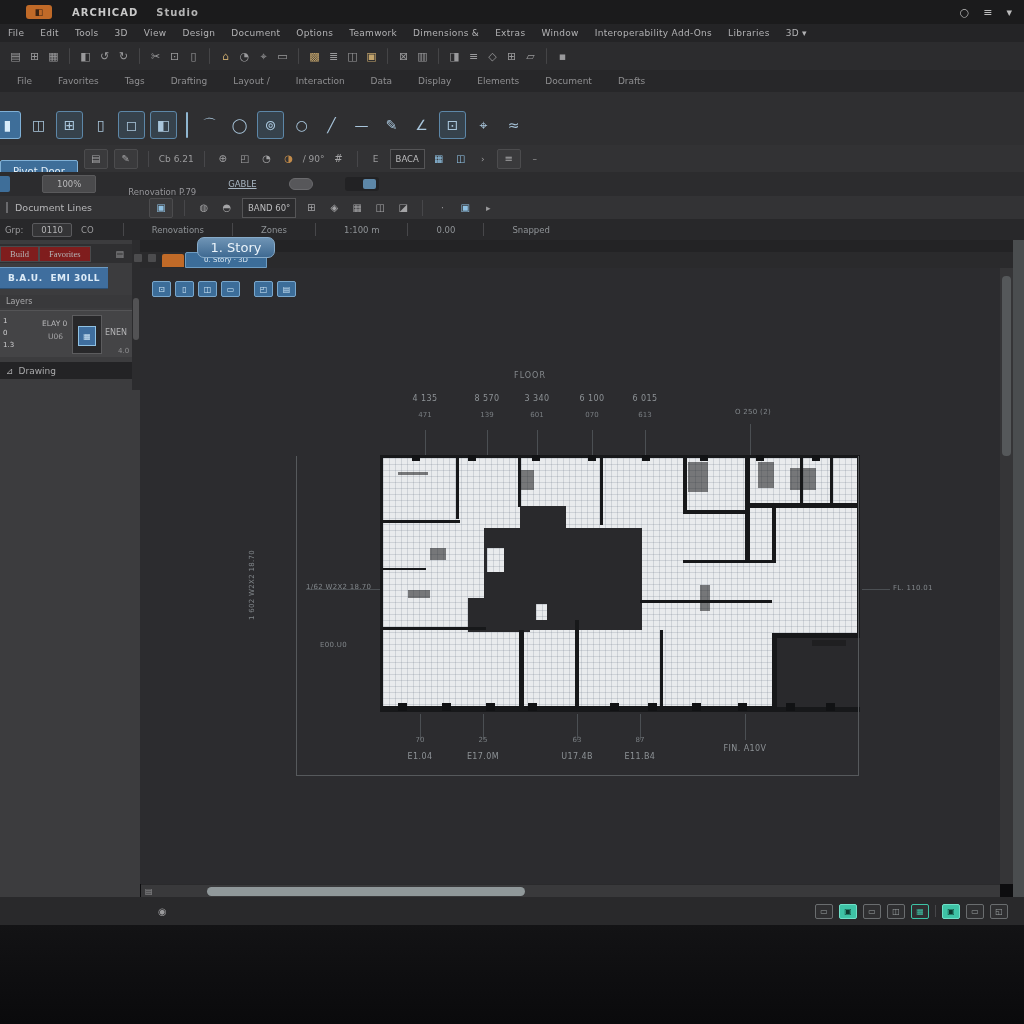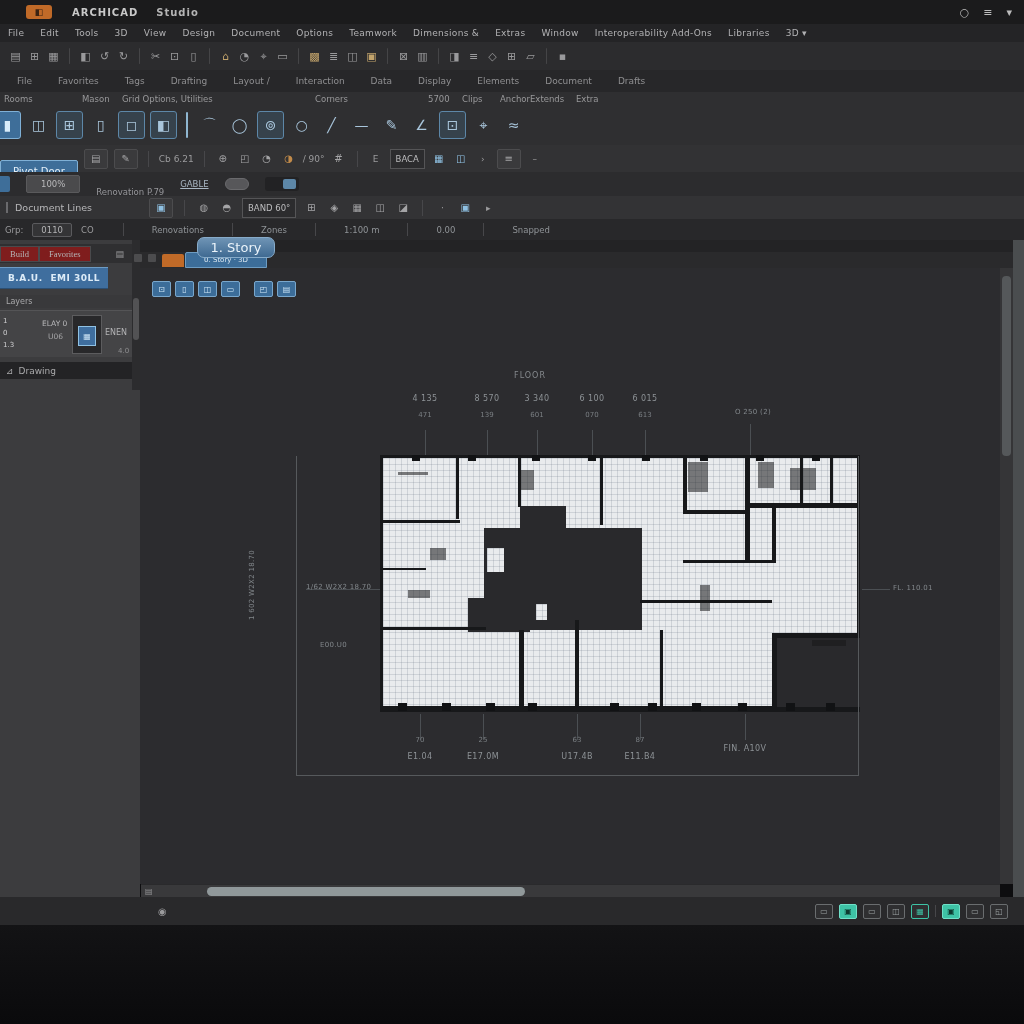--- a/index.html
+++ b/index.html
@@ -41,21 +41,21 @@
   #info-left-btn{height:21px;margin-left:0;padding:0 12px;background:#3e6e99;border:1px solid #7fb0d6;
     border-radius:2px;color:#e4f0f9;font-size:10px;display:flex;align-items:center;margin-top:25px;}
   .tok{color:#a4a4a6;font-size:10px;display:flex;align-items:center;justify-content:center;min-width:16px;height:18px;}
   .tok.btn{border:1px solid #4c4c4e;background:#3a3a3c;border-radius:2px;padding:0 3px;}
   .tok.box{border:1px solid #55555ا7;border:1px solid #555557;background:#2c2c2e;padding:0 5px;font-size:8.5px;color:#bdbdbf;}
   .tok.blue{color:#8fc1e3;}
   .tok.orange{color:#c28b4a;}
   .tok.sep{width:1px;height:16px;background:#47474a;min-width:1px;margin:0 4px;}
   .tok.txt{color:#9b9b9d;font-size:9px;}
   
-  #optrow{left:0;top:172px;width:1024px;height:24px;background:#2c2c2e;border-bottom:1px solid #222224;gap:16px;}
+  #optrow{left:0;top:172px;width:1024px;height:24px;background:#2c2c2e;border-bottom:1px solid #222224;gap:32px;}
   #opt-clip{width:10px;height:16px;background:#3e6e99;border-radius:0 2px 2px 0;}
   #opt-btn{height:16px;padding:0 14px;background:#4a4a4c;border:1px solid #5a5a5c;border-radius:2px;
     color:#b9b9bb;font-size:8.5px;display:flex;align-items:center;}
   #opt-text{color:#96969a;font-size:8.5px;margin-top:16px;}
   #opt-link{color:#a8b6c2;font-size:8.5px;text-decoration:underline;}
   #opt-oval{width:22px;height:10px;border-radius:6px;background:#57575a;border:1px solid #6a6a6d;}
   #opt-toggle{width:34px;height:14px;background:#222224;border-radius:3px;position:relative;}
   #opt-toggle .knob{position:absolute;right:3px;top:2px;width:13px;height:10px;background:#5d87a8;border-radius:2px;}
   
   #docrow{left:0;top:196px;width:1024px;height:23px;background:#333335;border-bottom:1px solid #242426;gap:7px;}
@@ -226,32 +226,20 @@
     <span class="strip-item">Layout /</span>
     <span class="strip-item">Interaction</span>
     <span class="strip-item">Data</span>
     <span class="strip-item">Display</span>
     <span class="strip-item">Elements</span>
     <span class="strip-item">Document</span>
     <span class="strip-item">Drafts</span>
   </div>
 
 <div id="palette">
-  <div id="glabels">
-
-  <span class="glabel" style="left: 4px; top: 0px; position: absolute;">Rooms</span>
-      <span class="glabel" style="left: 82px; top: 0px; position: absolute;">Mason</span>
-      <span class="glabel" style="left: 122px; top: 0px; position: absolute;">Grid Options, Utilities</span>
-      <span class="glabel" style="left: 315px; top: 0px; position: absolute;">Corners</span>
-      <span class="glabel" style="left: 428px; top: 0px; position: absolute;">5700</span>
-      <span class="glabel" style="left: 462px; top: 0px; position: absolute;">Clips</span>
-      <span class="glabel" style="left: 500px; top: 0px; position: absolute;">Anchor</span>
-      <span class="glabel" style="left: 530px; top: 0px; position: absolute;">Extends</span>
-      <span class="glabel" style="left: 576px; top: 0px; position: absolute;">Extra</span>
-    </div>
   <div id="toolrow">
 
   <span class="tool sel">▮</span>
       <span class="tool">◫</span>
       <span class="tool boxed">⊞</span>
       <span class="tool">▯</span>
       <span class="tool boxed">◻</span>
       <span class="tool boxed">◧</span>
       <span class="tool sep"></span>
       <span class="tool">⌒</span>

